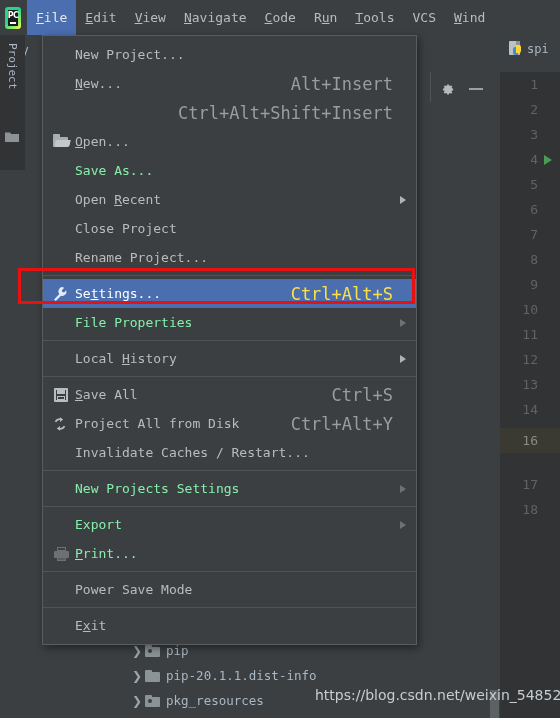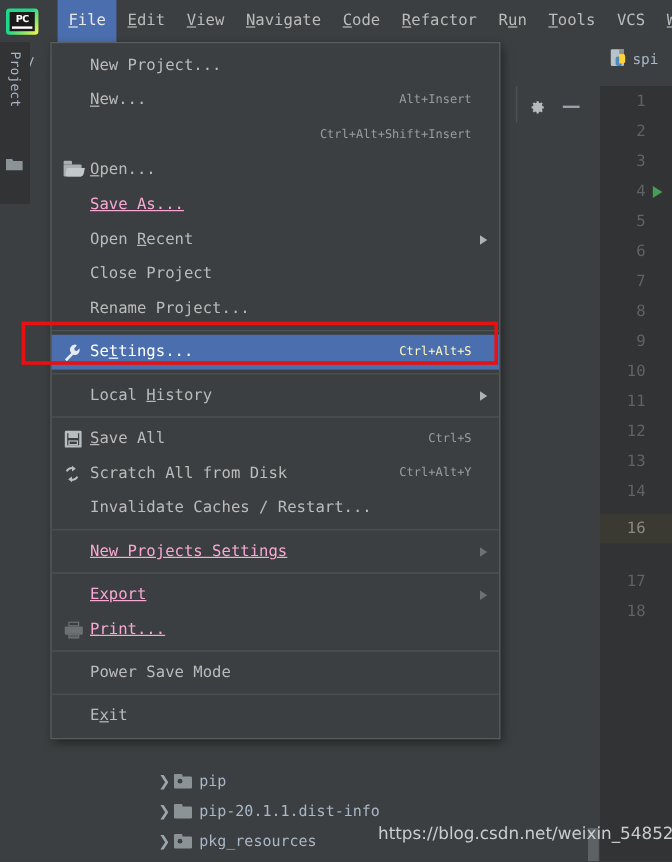--- a/index.html
+++ b/index.html
@@ -17,22 +17,22 @@
   }
 
   
   .menubar {
     position: absolute; left: 0; top: 0;
     width: 560px; height: 35px;
     background: #3c3f41;
     display: flex; align-items: center;
   }
   .pc-logo {
-    width: 27px; height: 22px;
-    margin-left: 5px; margin-right: 16px;
+    width: 16px; height: 22px;
+    margin-left: 5px; margin-right: 6px;
     border-radius: 3px;
     position: relative;
     background: linear-gradient(135deg, #21d789 0%, #21d789 45%, #fcf84a 100%);
     flex: 0 0 auto;
   }
   .pc-logo .inner {
     position: absolute; left: 3px; top: 3px; right: 3px; bottom: 3px;
     background: #1b1b1b;
     display: flex; align-items: center; justify-content: center;
   }
@@ -237,35 +237,35 @@
   .mrow {
     position: relative;
     height: 29px;
     display: flex; align-items: center;
     color: #bbbbbb;
     font-size: 13px;
     font-family: "DejaVu Sans Mono", monospace;
     white-space: nowrap;
     padding: 0 0 0 8px;
   }
-  .mrow.disabled { color: #f9a8d4; text-decoration: underline; }
+  .mrow.disabled { color: #86efac; }
   .mrow.sel { background: #4b6eaf; color: #ffffff; }
   .mrow .ic {
     width: 22px; height: 18px;
     flex: 0 0 auto;
     position: relative;
     margin-right: 2px;
   }
   .mrow .lbl { flex: 1 1 auto; }
   .mrow .lbl .mn { text-decoration: underline; }
   .mrow .acc {
     margin-left: auto; padding-right: 23px;
-    color: #9a9da0; font-size: 10px;
-  }
-  .mrow.sel .acc { color: #fef9c3; }
+    color: #9a9da0; font-size: 17px;
+  }
+  .mrow.sel .acc { color: #fde047; }
   .mrow .arrow {
     position: absolute; right: 10px; top: 50%;
     transform: translateY(-50%);
     width: 0; height: 0;
     border-left: 6px solid #b0b3b5;
     border-top: 4px solid transparent;
     border-bottom: 4px solid transparent;
   }
   .mrow.disabled .arrow { border-left-color: #6e7174; }
   .msep {
@@ -362,21 +362,20 @@
         <span class="pc-text">PC</span>
       </div>
       <div class="bar"></div>
     </div>
     <div id="menubar-items" style="display:flex;align-items:center;">
         <div class="menu-item active"><span class="mn">F</span>ile</div>
         <div class="menu-item"><span class="mn">E</span>dit</div>
         <div class="menu-item"><span class="mn">V</span>iew</div>
         <div class="menu-item"><span class="mn">N</span>avigate</div>
         <div class="menu-item"><span class="mn">C</span>ode</div>
-        <div class="menu-item"><span class="mn">R</span>efactor</div>
         <div class="menu-item">R<span class="mn">u</span>n</div>
         <div class="menu-item"><span class="mn">T</span>ools</div>
         <div class="menu-item">VCS</div>
         <div class="menu-item"><span class="mn">W</span>ind</div>
       </div>
   </div>
 
   <div class="left-strip"></div>
   <div class="py-label">py</div>
   <div class="left-tab">
@@ -546,20 +545,25 @@
       <div class="msep"></div>
       <div class="mrow sel">
         <span class="ic ic-wrench">
           <svg width="18" height="18" viewBox="0 0 18 18">
             <path fill="#e6ecf5" d="M12.4 2.2a4.2 4.2 0 0 0-4 6.9L3.1 14.4l1.6 1.6 5.3-5.3a4.2 4.2 0 0 0 5.2-5.4l-2.1 2.1-1.8-.4-.4-1.8 2.1-2.1a4.2 4.2 0 0 0-.6-.9z"></path>
           </svg>
         </span>
         <span class="lbl">Se<span class="mn">t</span>tings...</span>
         <span class="acc">Ctrl+Alt+S</span>
       </div>
+      <div class="mrow disabled">
+        <span class="ic"></span>
+        <span class="lbl">File Properties</span>
+        <span class="arrow"></span>
+      </div>
       <div class="msep"></div>
       <div class="mrow">
         <span class="ic"></span>
         <span class="lbl">Local <span class="mn">H</span>istory</span>
         <span class="arrow"></span>
       </div>
       <div class="msep"></div>
       <div class="mrow">
         <span class="ic ic-save">
           <span class="disk"></span>
@@ -569,21 +573,21 @@
         <span class="lbl"><span class="mn">S</span>ave All</span>
         <span class="acc">Ctrl+S</span>
       </div>
       <div class="mrow">
         <span class="ic ic-reload">
           <svg width="18" height="18" viewBox="0 0 18 18">
             <path fill="#b8bdc0" d="M9 3.2a5.8 5.8 0 0 0-5.2 3.2l1.5.8A4.1 4.1 0 0 1 9 4.9V7l3.2-2.4L9 2.2z"></path>
             <path fill="#b8bdc0" d="M9 14.8a5.8 5.8 0 0 0 5.2-3.2l-1.5-.8A4.1 4.1 0 0 1 9 13.1V11l-3.2 2.4L9 15.8z"></path>
           </svg>
         </span>
-        <span class="lbl">Scratch All from Disk</span>
+        <span class="lbl">Project All from Disk</span>
         <span class="acc">Ctrl+Alt+Y</span>
       </div>
       <div class="mrow">
         <span class="ic"></span>
         <span class="lbl">Invalidate Caches / Restart...</span>
       </div>
       <div class="msep"></div>
       <div class="mrow disabled">
         <span class="ic"></span>
         <span class="lbl">New Projects Settings</span>

